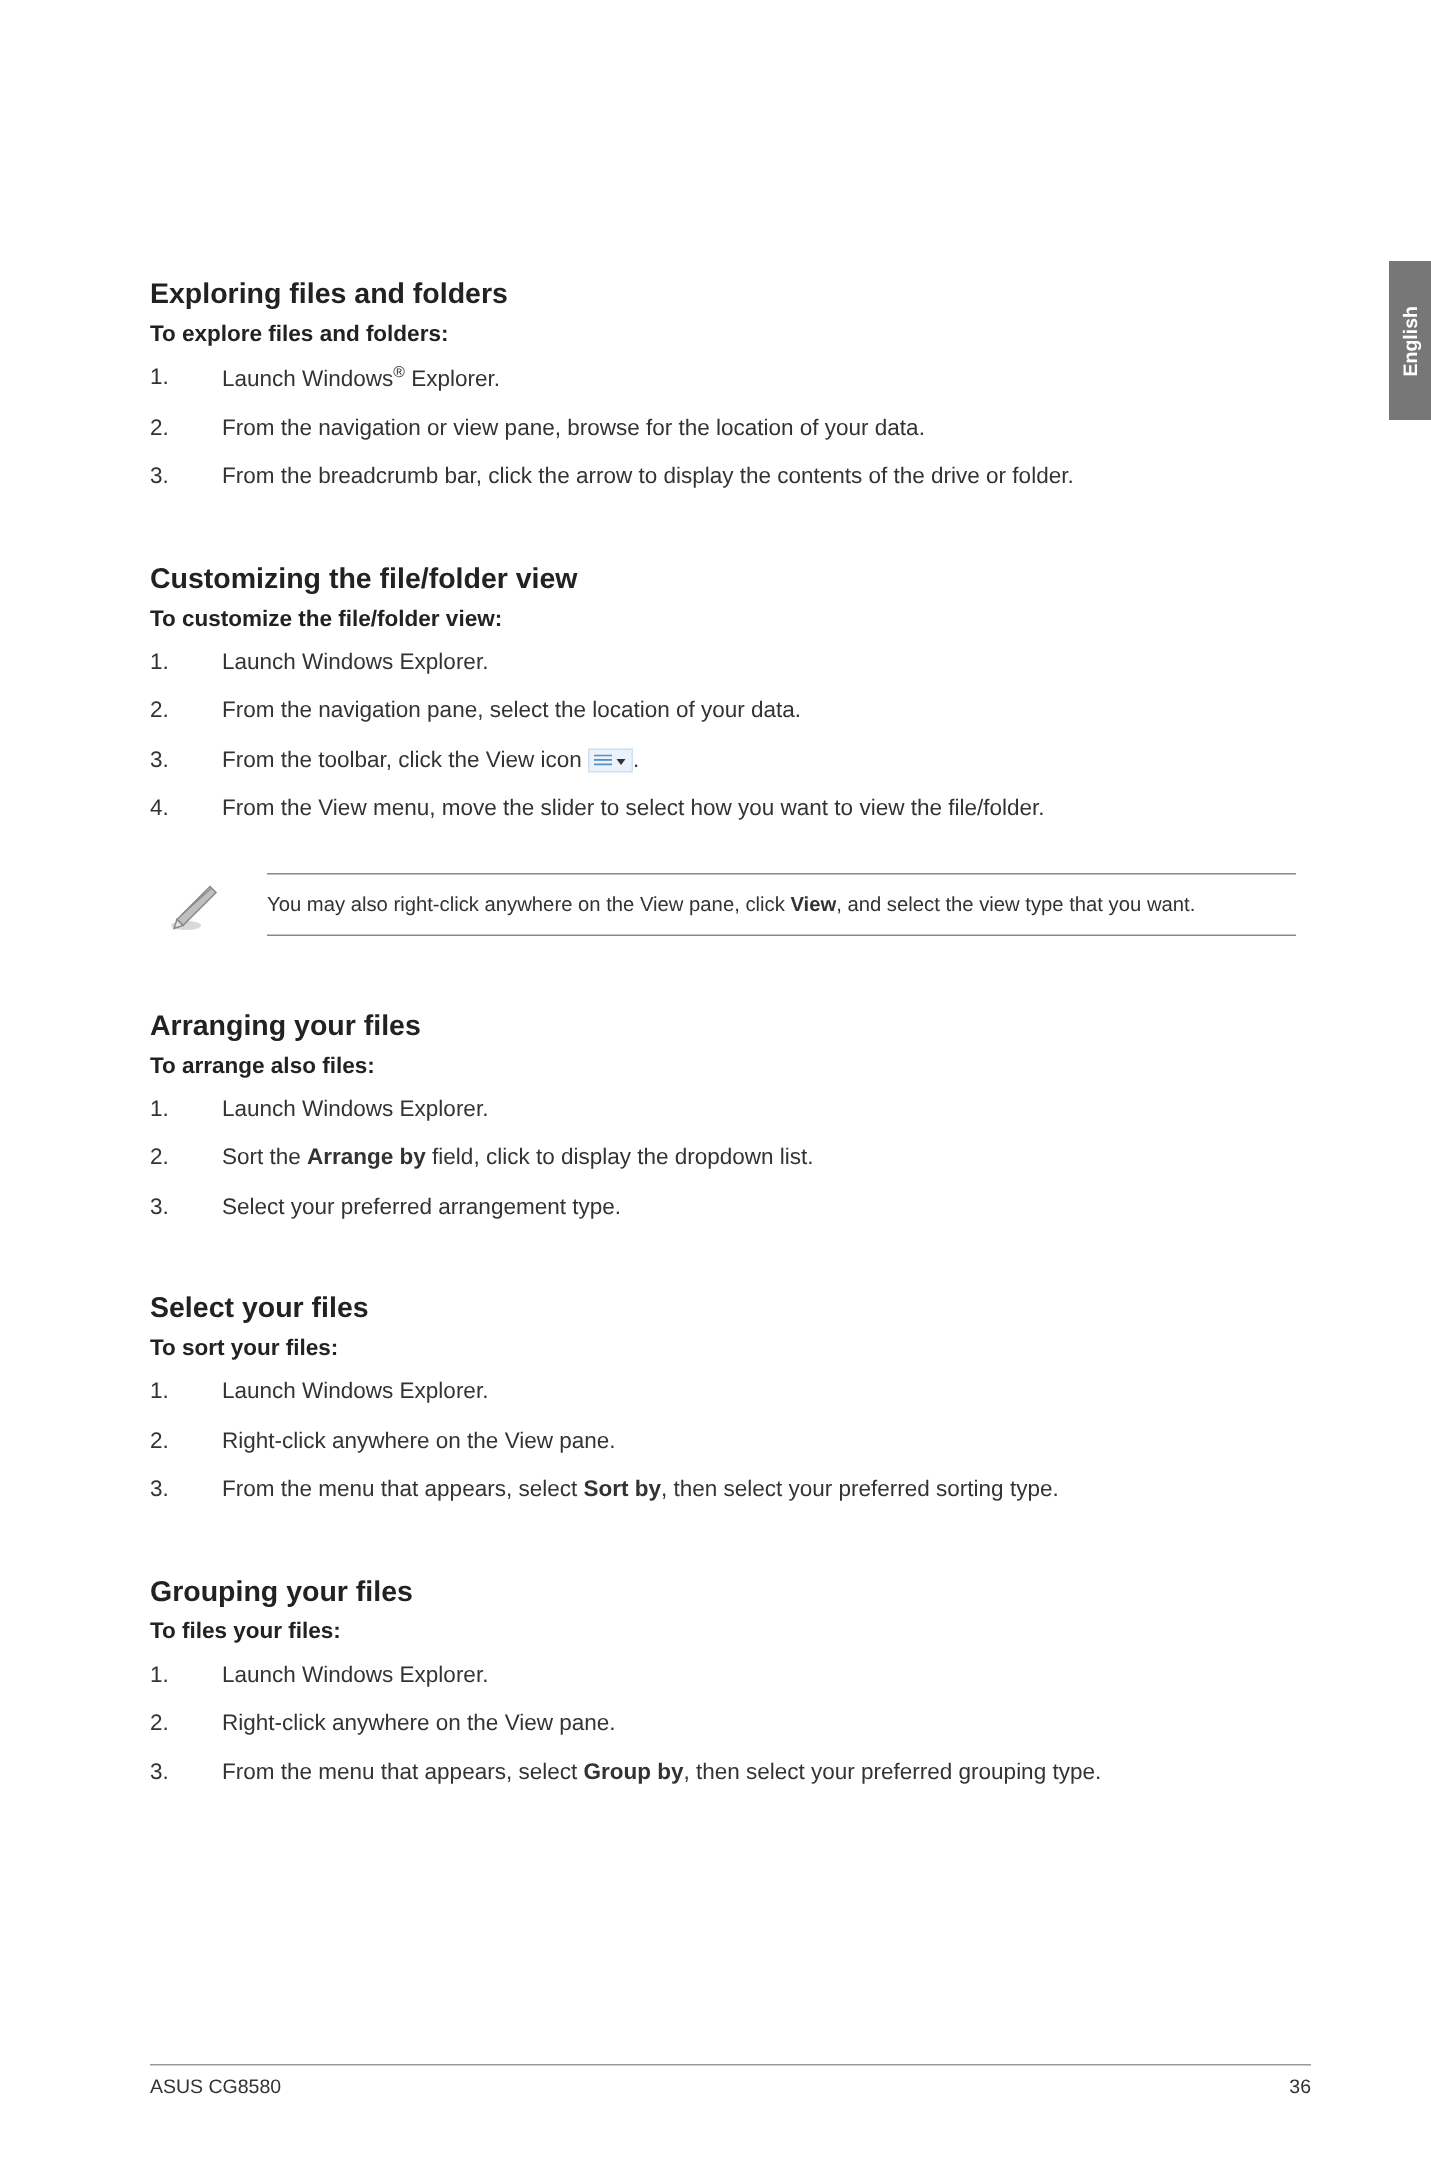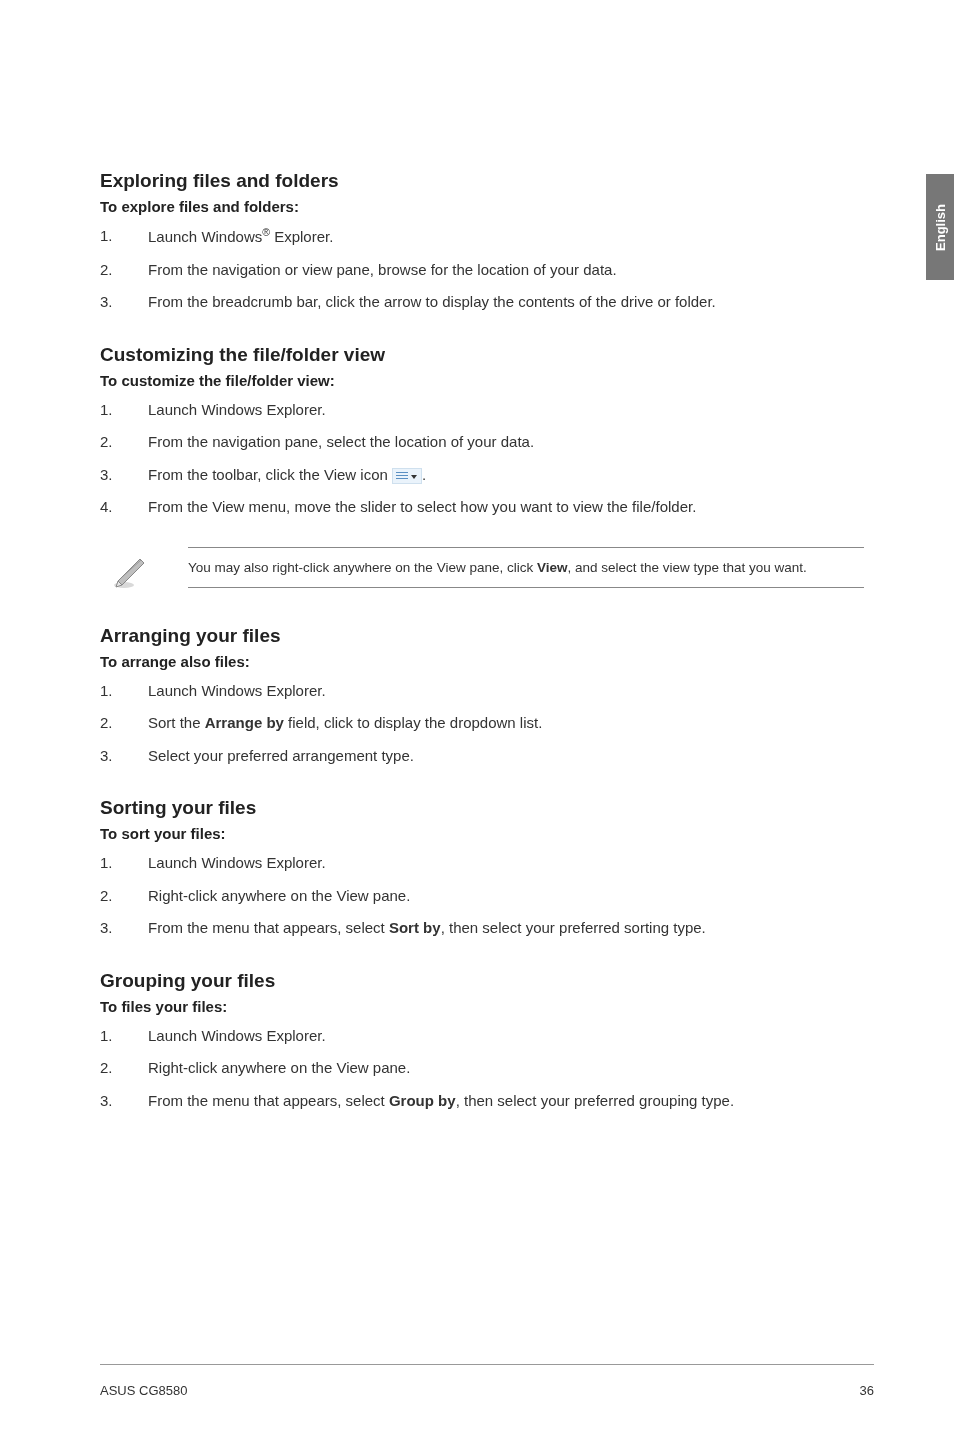--- a/index.html
+++ b/index.html
@@ -10,21 +10,21 @@
     width: 954px;
     height: 1438px;
     position: relative;
     padding: 140px 80px 40px 100px;
   }
   h2 {
     font-size: 19px;
     font-weight: bold;
     color: #222;
     margin-bottom: 6px;
-    margin-top: 30px;
+    margin-top: 46px;
   }
   h2:first-of-type { }
   .subhead {
     font-size: 15px;
     font-weight: bold;
     color: #222;
     margin-bottom: 10px;
   }
   ol {
     list-style: none;
@@ -39,22 +39,22 @@
     position: relative;
     margin-bottom: 10px;
   }
   ol li .num {
     position: absolute;
     left: 0;
     top: 0;
   }
   .note-block {
     display: flex;
-    align-items: flex-start;
-    gap: 38px;
+    align-items: center;
+    gap: 28px;
     margin: 28px 0 10px 0;
     padding: 0 10px;
   }
   .note-icon {
     flex: 0 0 auto;
     margin-top: 4px;
   }
   .note-text {
     font-size: 13.5px;
     line-height: 1.45;
@@ -81,21 +81,21 @@
   .sidetab span {
     transform: rotate(-90deg);
     white-space: nowrap;
   }
   .footer {
     position: absolute;
     bottom: 40px;
     left: 100px;
     right: 80px;
     border-top: 1px solid #999;
-    padding-top: 18px;
+    padding-top: 6px;
     font-size: 13px;
     color: #333;
     display: flex;
     justify-content: space-between;
   }
   .bold { font-weight: bold; }
   .sup { font-size: 0.7em; vertical-align: super; }
   .viewicon {
     display: inline-block;
     vertical-align: middle;
@@ -161,21 +161,21 @@
 </div>
 
 <h2>Arranging your files</h2>
 <div class="subhead">To arrange also files:</div>
 <ol>
   <li><span class="num">1.</span><span>Launch Windows Explorer.</span></li>
   <li><span class="num">2.</span><span><span>Sort the </span><span class="bold">Arrange by</span><span> field, click to display the dropdown list.</span></span></li>
   <li><span class="num">3.</span><span>Select your preferred arrangement type.</span></li>
 </ol>
 
-<h2>Sorting your files</h2>
+<h2>Select your files</h2>
 <div class="subhead">To sort your files:</div>
 <ol>
   <li><span class="num">1.</span><span>Launch Windows Explorer.</span></li>
   <li><span class="num">2.</span><span>Right-click anywhere on the View pane.</span></li>
   <li><span class="num">3.</span><span><span>From the menu that appears, select </span><span class="bold">Sort by</span><span>, then select your preferred sorting type.</span></span></li>
 </ol>
 
 <h2>Grouping your files</h2>
 <div class="subhead">To files your files:</div>
 <ol>

